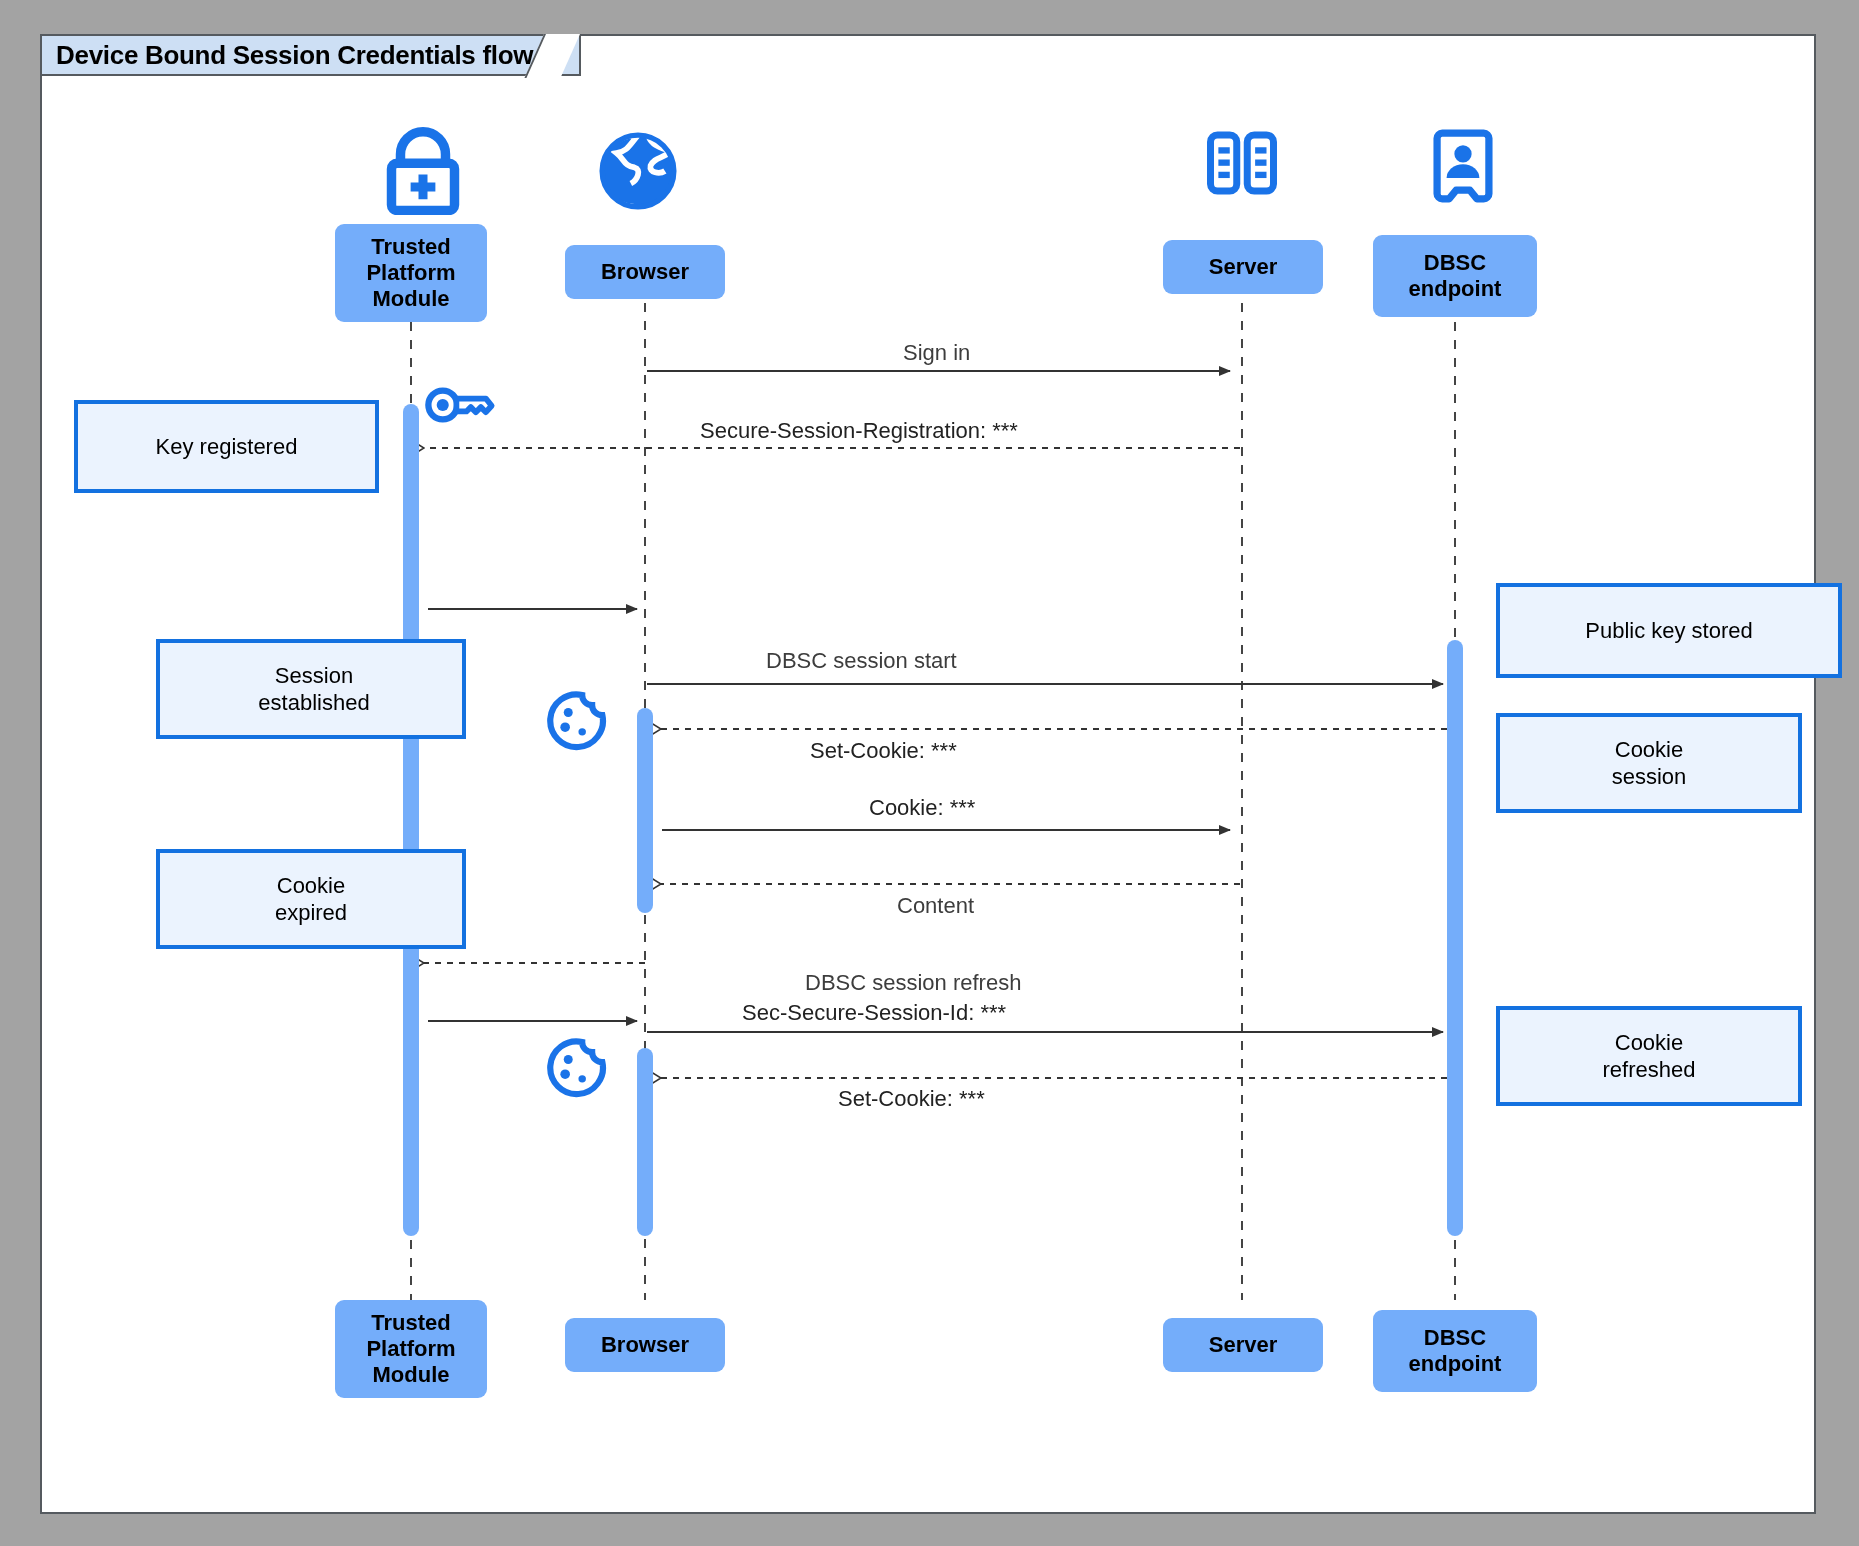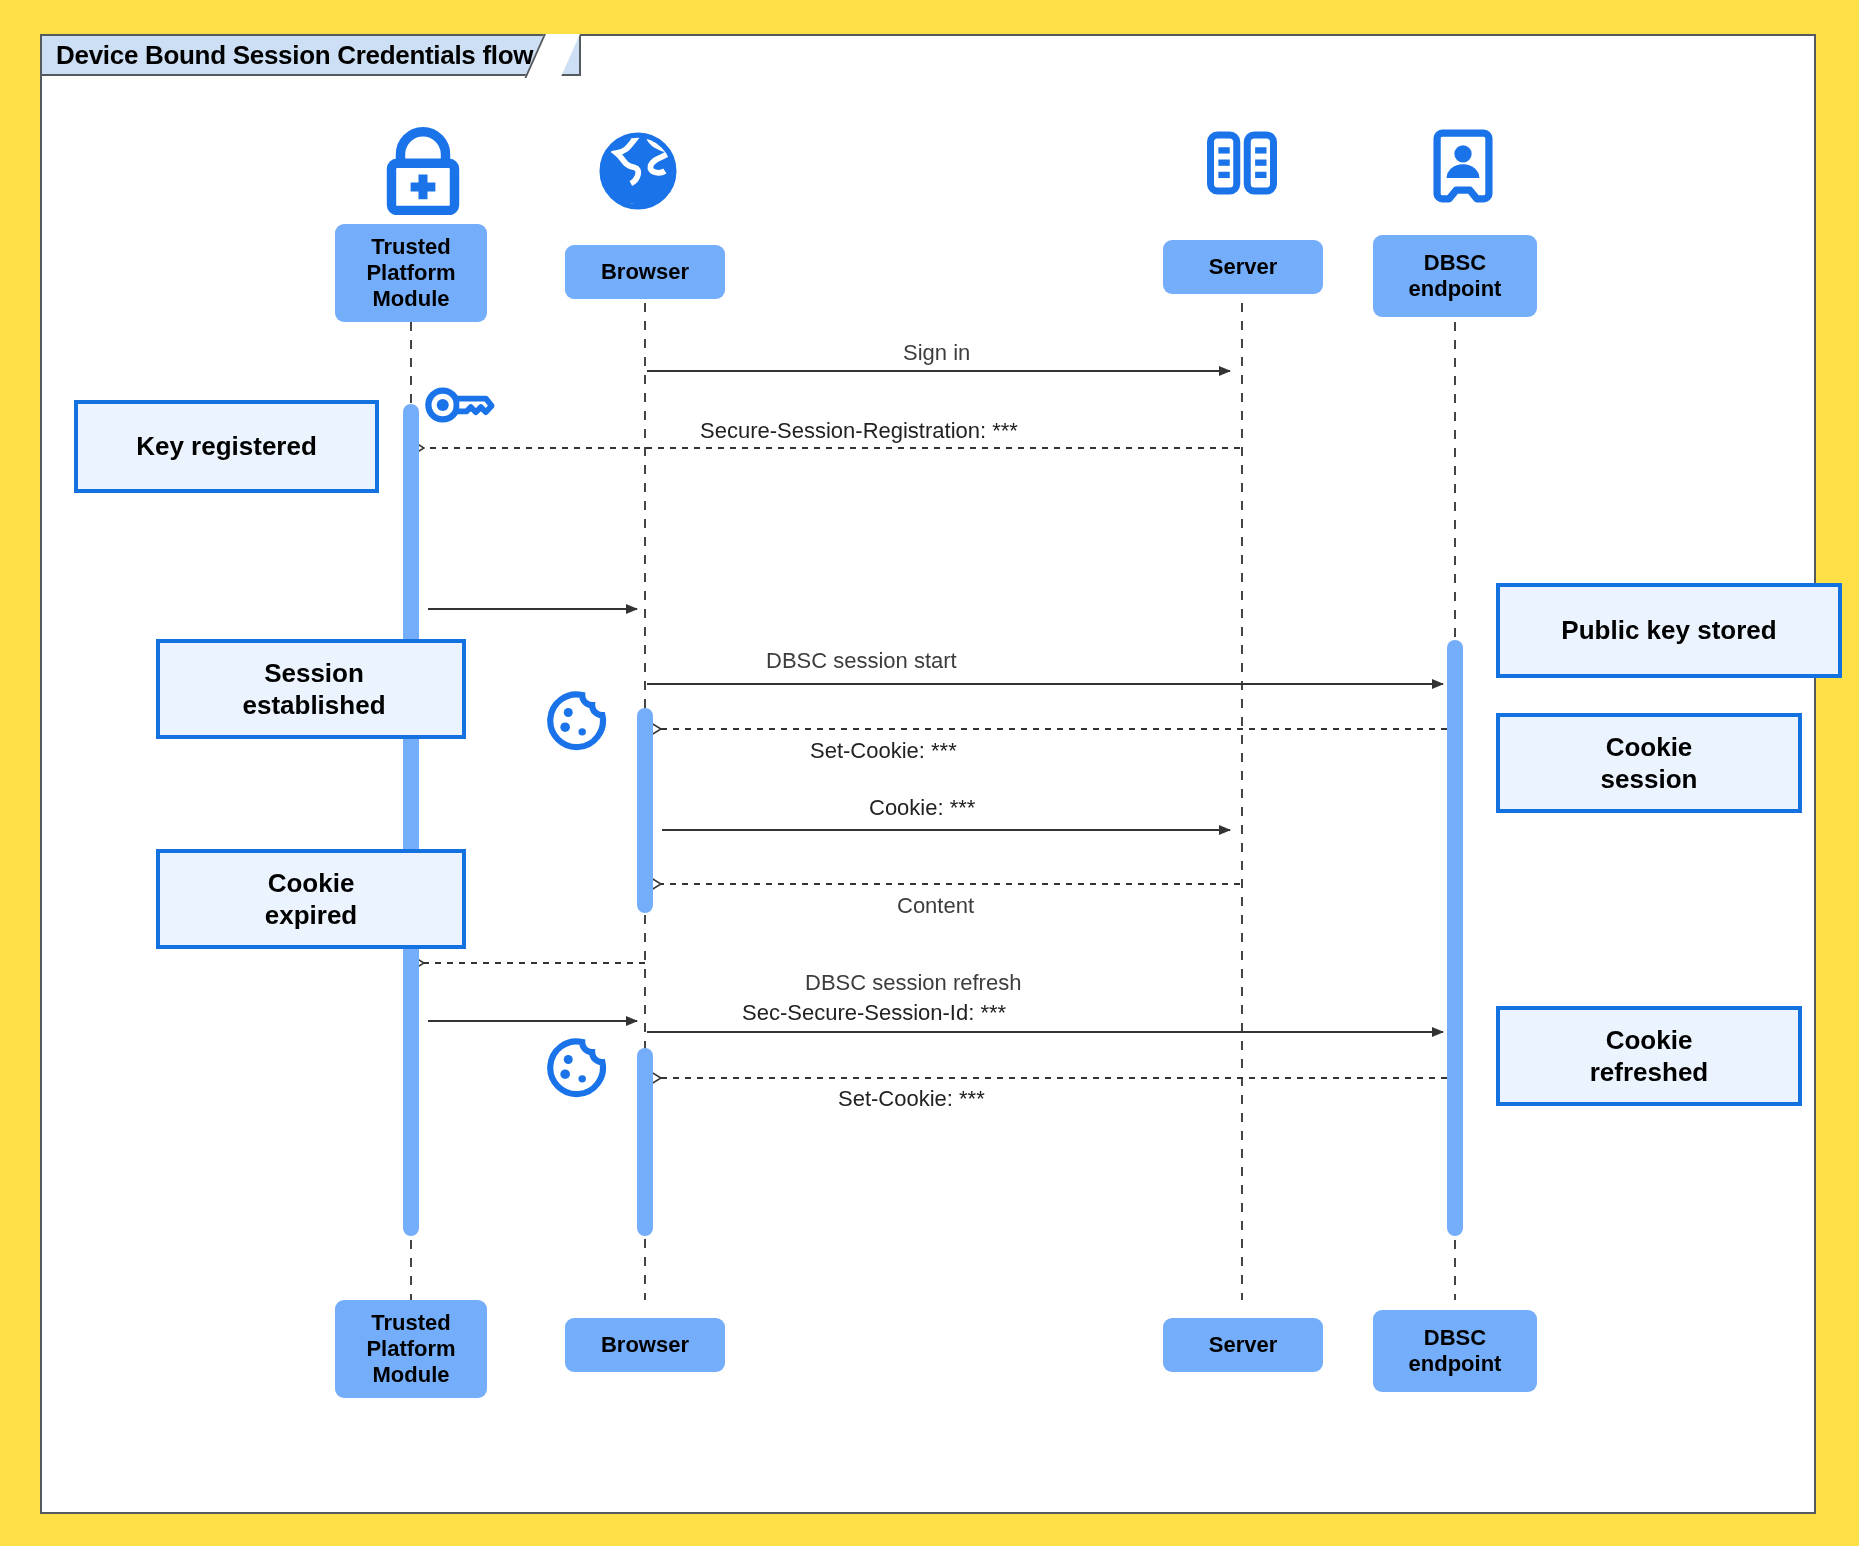--- a/index.html
+++ b/index.html
@@ -1,17 +1,17 @@
 <!DOCTYPE html>
 <html><head>
 <meta charset="utf-8">
 <style>
   html,body{margin:0;padding:0;background:#ffffff;}
   body{font-family:"Liberation Sans",sans-serif;}
-  #stage{position:relative;width:1859px;height:1546px;background:#fde047;overflow:hidden;}
+  #stage{position:relative;width:1859px;height:1546px;background:#a3a3a3;overflow:hidden;}
 
   
   .frame{position:absolute;left:40px;top:34px;width:1776px;height:1480px;
          border:2px solid #555a5f;background:#ffffff;box-sizing:border-box;}
 
   
   .title-tab{position:absolute;left:42px;top:36px;height:40px;padding:0 46px 0 14px;
         background:#cddff4;border:2px solid #555a5f;border-top:none;border-left:none;
         display:flex;align-items:center;box-sizing:border-box;}
   .title-tab:after{content:"";position:absolute;right:-1px;top:-2px;width:34px;height:44px;
@@ -26,21 +26,21 @@
         font-weight:bold;font-size:22px;color:#000;line-height:1.18;
         font-family:"Liberation Sans",sans-serif;box-sizing:border-box;}
 
   .activation{position:absolute;width:16px;background:#74adfa;border-radius:8px;}
 
   .picon{position:absolute;}
 
   
   .note{position:absolute;background:#ebf3fe;border:4px solid #1371e0;
         display:flex;align-items:center;justify-content:center;text-align:center;
-        font-weight:bold;font-size:26px;color:#000;line-height:1.25;
+        font-weight:normal;font-size:22px;color:#000;line-height:1.25;
         font-family:"Liberation Sans",sans-serif;box-sizing:border-box;}
 
   
   .msg-label{position:absolute;font-size:22px;color:#3d3d3d;white-space:nowrap;
         font-family:"Liberation Sans",sans-serif;}
   .msg-label.mono{font-family:Liberation Sans, sans-serif;font-size:22px;color:#222;margin-left:16px;}
 
   svg.wires{position:absolute;left:0;top:0;width:1859px;height:1546px;pointer-events:none;}
 </style>
 </head>

